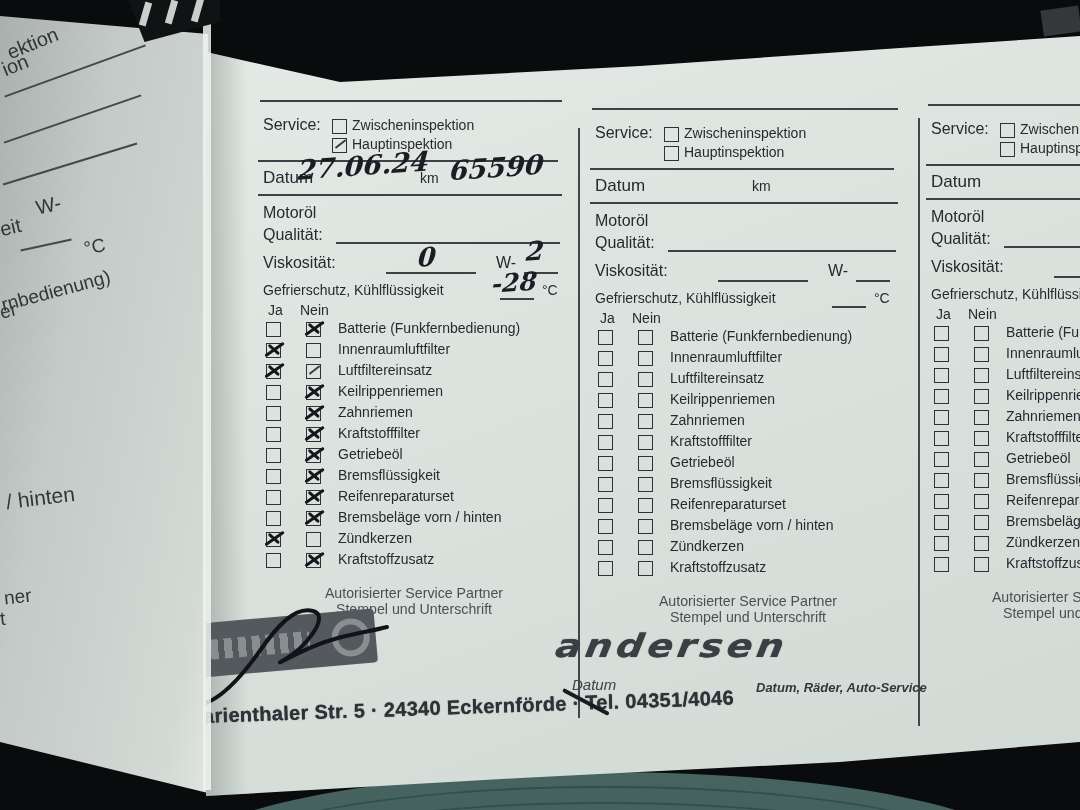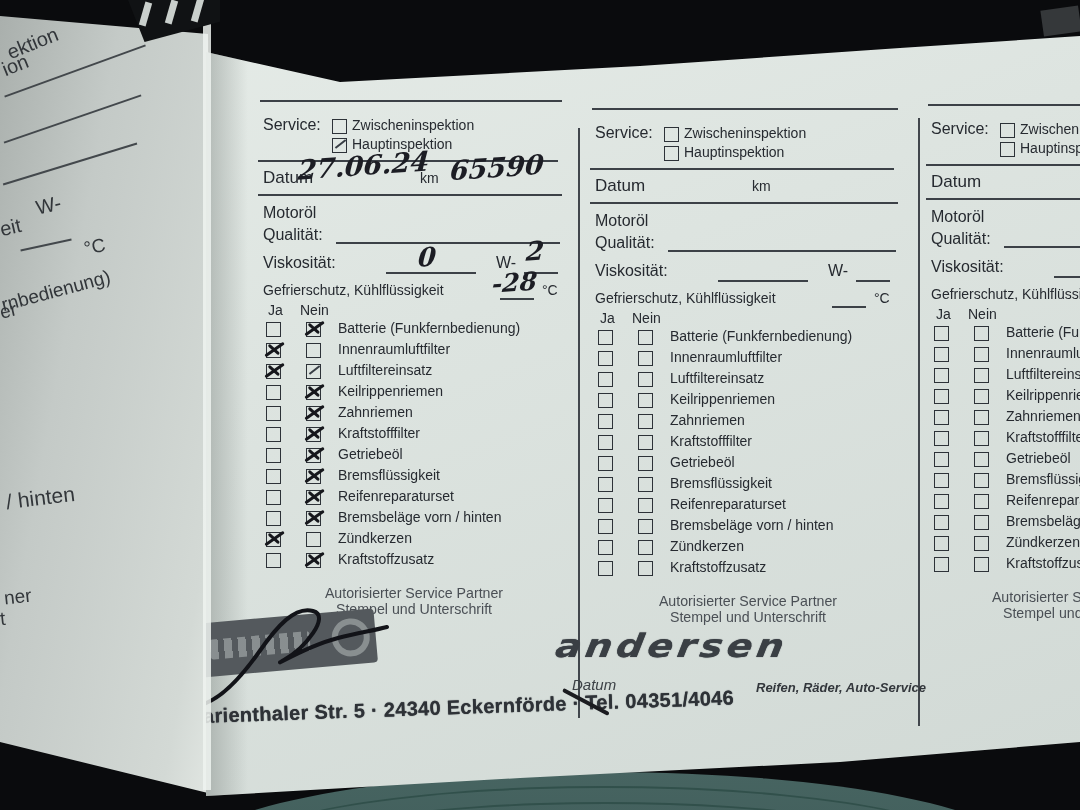--- a/index.html
+++ b/index.html
@@ -293,21 +293,21 @@
         <div class="footer-line" style="top: 505px;">Stempel und Unterschrift</div>
       </div>
 
     <div class="stamp-block"></div>
     <svg class="sig" width="210" height="125" viewBox="0 0 210 125">
       <path d="M6,116 C28,118 52,96 76,62 C94,36 112,16 130,21 C148,26 122,58 101,70
                C84,80 124,56 155,48 C176,43 192,40 204,37" fill="none" stroke="#121318" stroke-width="4" stroke-linecap="round"></path>
     </svg>
     <div class="brand">andersen</div>
     <div class="gmbh">Datum</div>
-    <div class="tagline">Reifen, Räder, Auto-Service</div>
+    <div class="tagline">Datum, Räder, Auto-Service</div>
     <div class="address">Marienthaler Str. 5 · 24340 Eckernförde · Tel. 04351/4046</div>
     <div class="pen-stroke"></div>
   </div>
 
   <div class="fold"></div>
   <div class="staple">
     <div class="staple-bar" style="left:14px;top:2px;"></div>
     <div class="staple-bar" style="left:40px;top:0;"></div>
     <div class="staple-bar" style="left:66px;top:-2px;"></div>
   </div>

